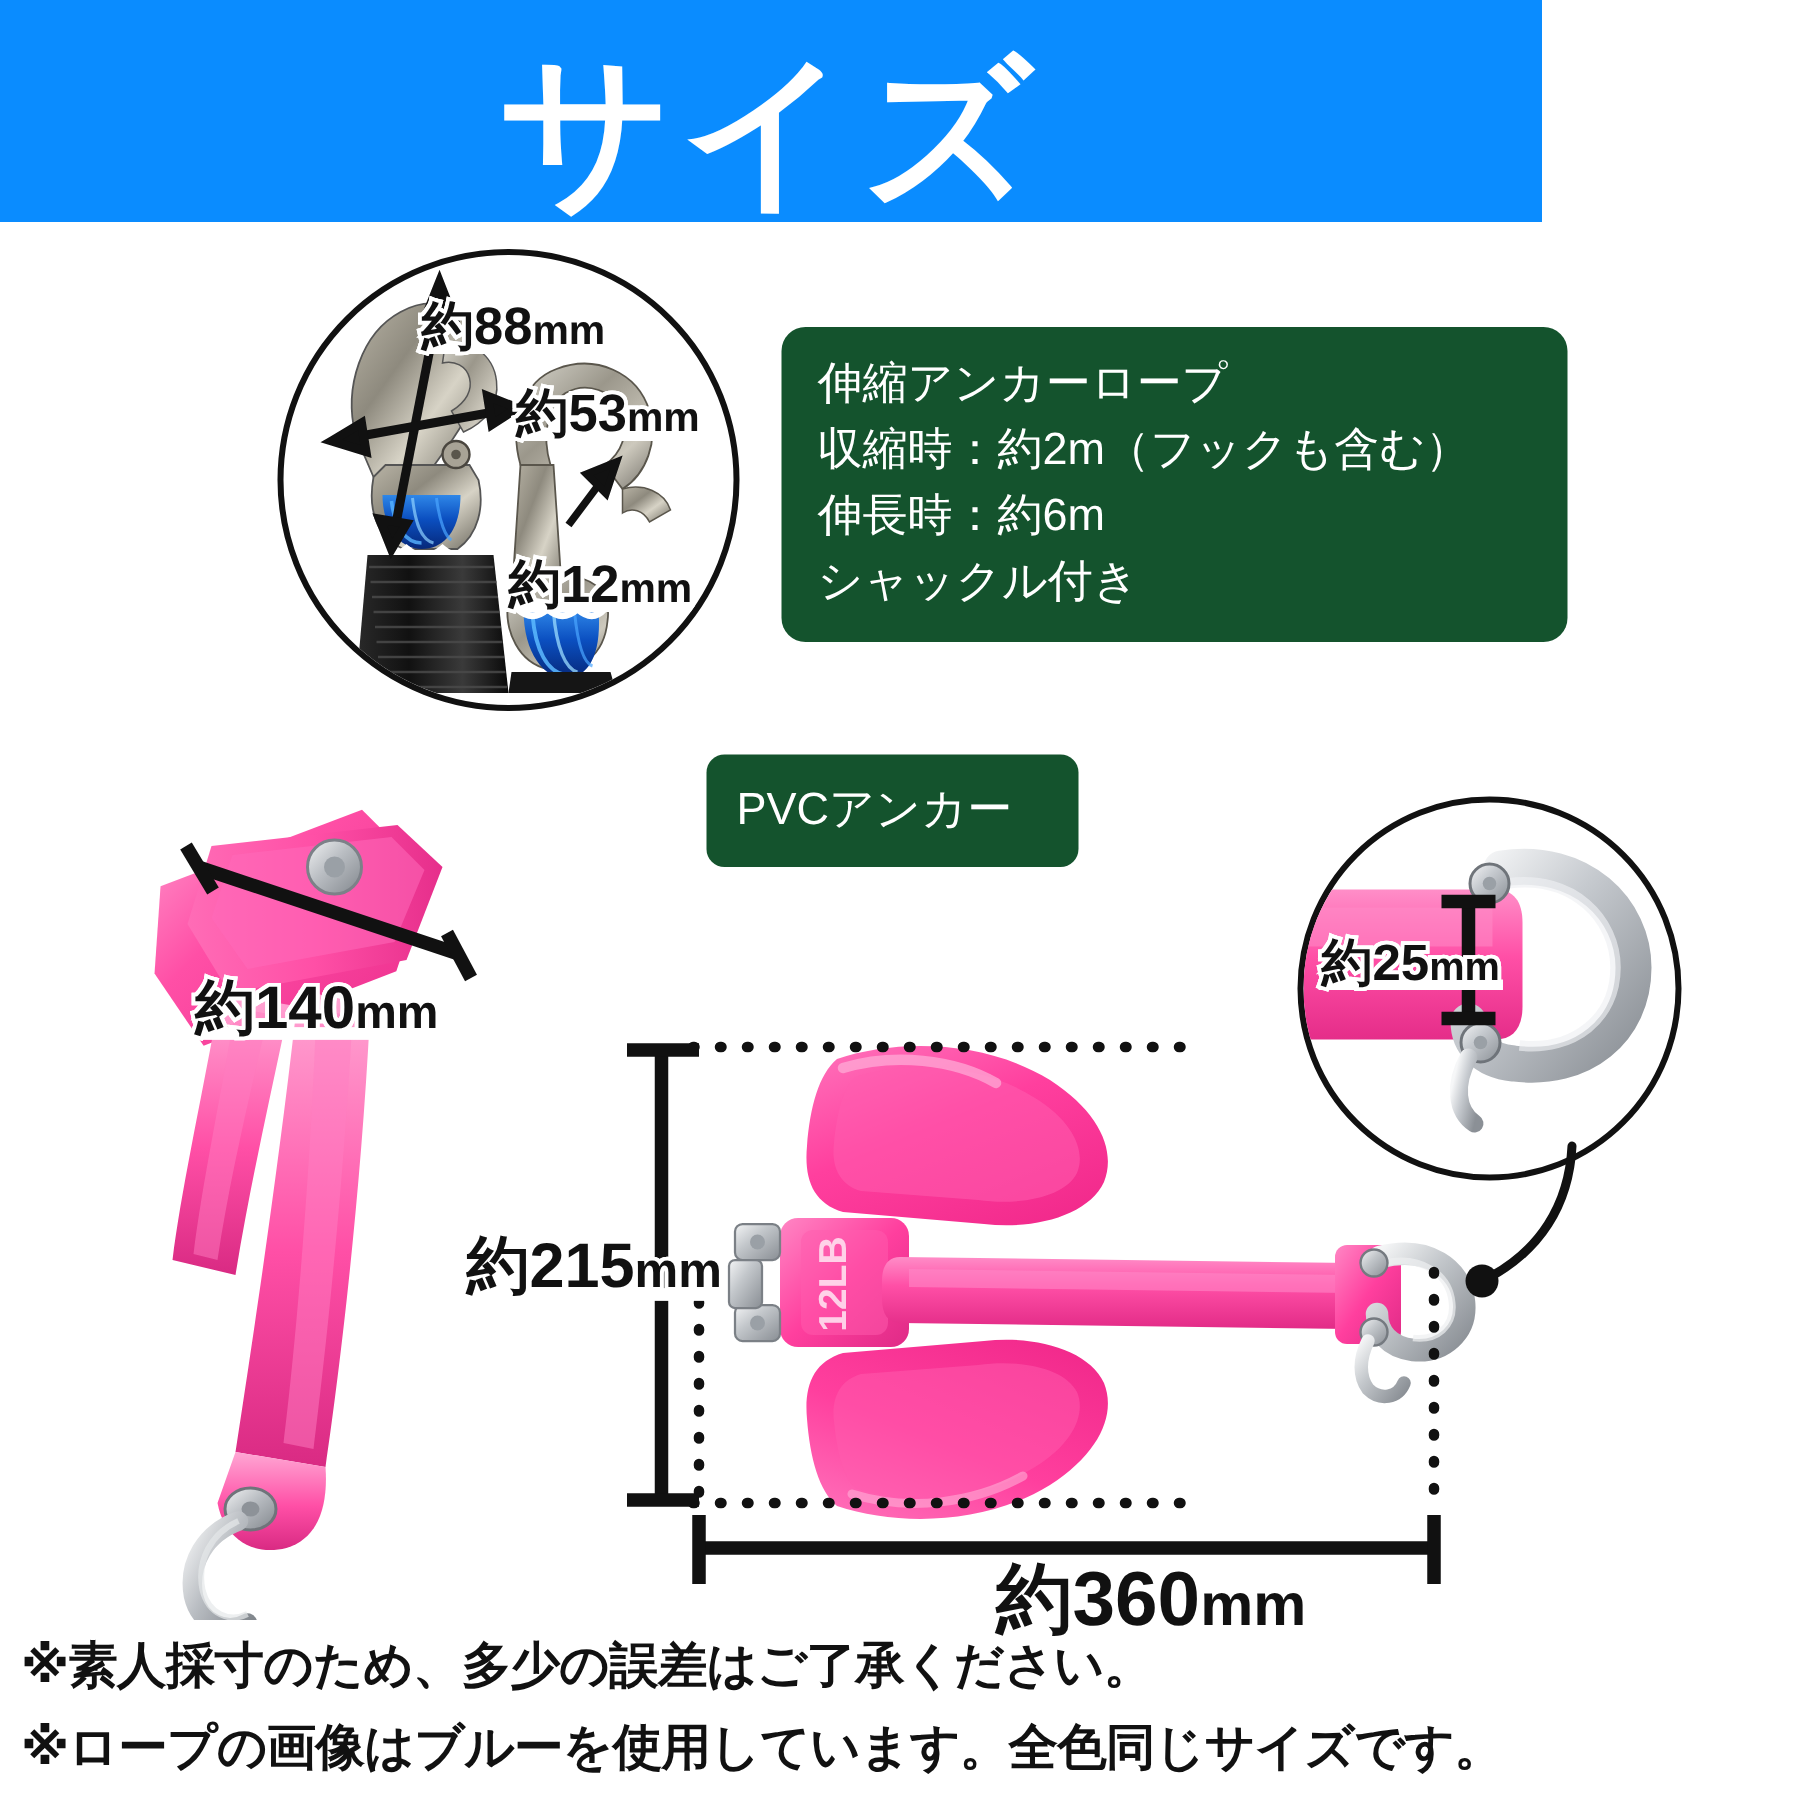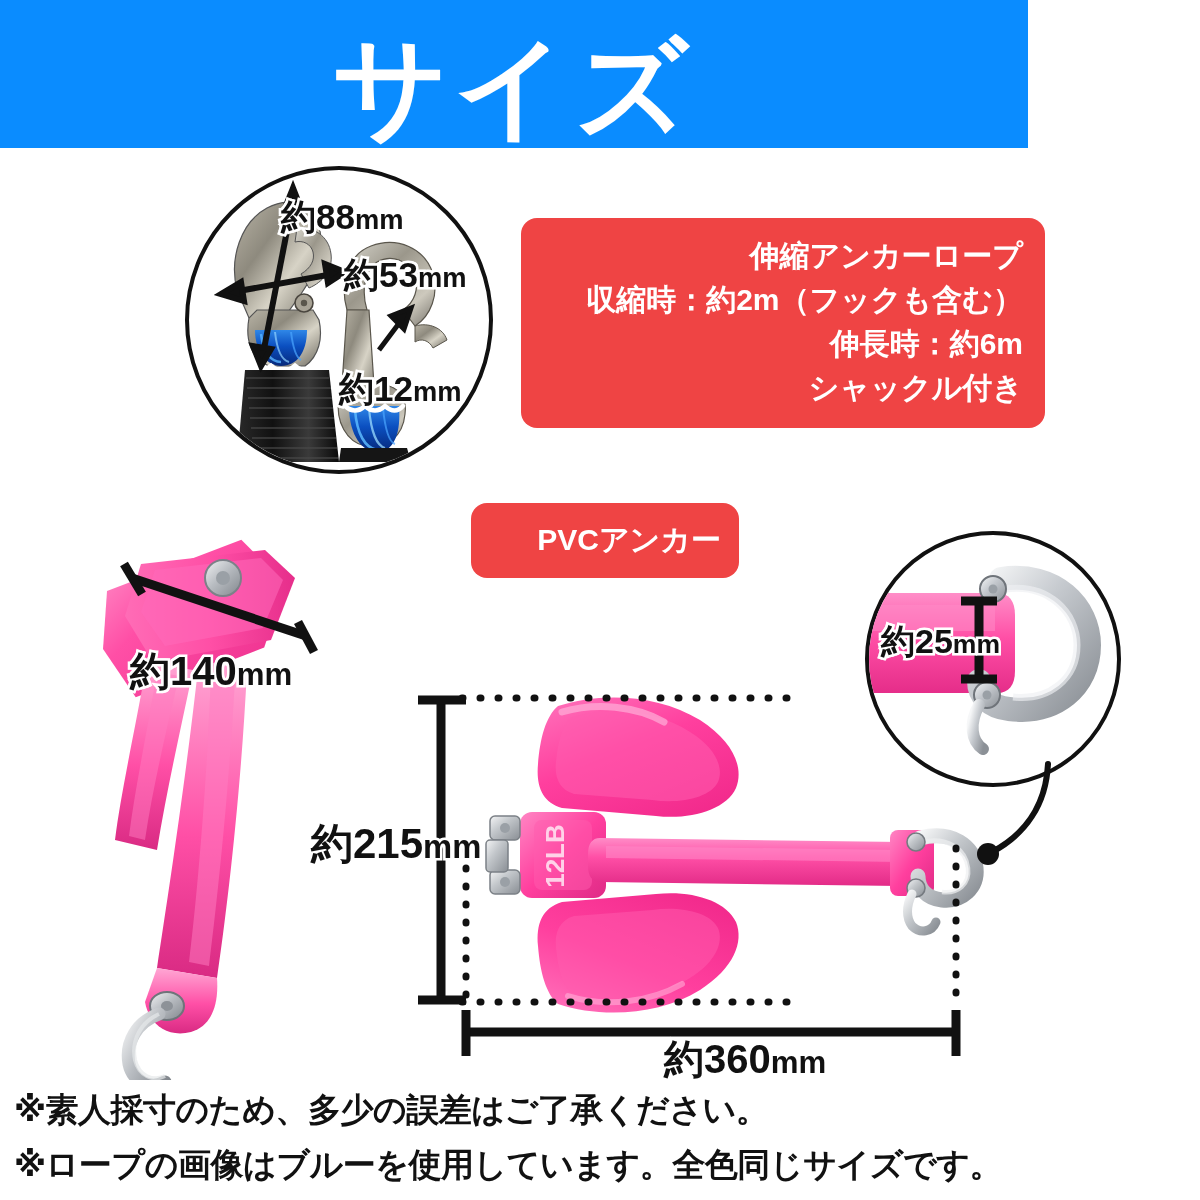--- a/index.html
+++ b/index.html
@@ -23,38 +23,38 @@
     font-size:112px;
     font-weight:bold;
     letter-spacing:6px;
     line-height:1;
     transform:translateY(-4px);
   }
 
   
   .info-box{
     position:absolute;
-    background:#ef4444;
+    background:#14532d;
     border-radius:16px;
     color:#fff;
-    font-weight:bold;
+    font-weight:normal;
     box-sizing:border-box;
-    text-align:right;
   }
   .info-box .line{white-space:nowrap;}
 
   #rope-box{
     left:521px;top:218px;width:524px;
     padding:16px 22px 18px 24px;
   }
   #rope-box .line{font-size:30px;line-height:44px;letter-spacing:0px;}
 
   #pvc-box{
-    left:471px;top:503px;width:268px;
-    padding:14px 18px 16px 36px;
+    left:471px;top:503px;width:248px;
+    padding:14px 18px 16px 20px;
+    border-radius:12px;
   }
   #pvc-box .line{font-size:30px;line-height:45px;}
 
   
   .detail-circle{
     position:absolute;border-radius:50%;
     border:4px solid #111;background:#fff;overflow:hidden;
   }
   #hook-circle{left:185px;top:166px;width:300px;height:300px;}
   #shackle-circle{left:865px;top:531px;width:248px;height:248px;}
@@ -66,20 +66,21 @@
   .measure{
     position:absolute;
     font-weight:bold;
     color:#111;
     white-space:nowrap;
     -webkit-text-stroke:5px #fff;
     paint-order:stroke fill;
     text-shadow:
        2px 0 0 #fff,-2px 0 0 #fff,0 2px 0 #fff,0 -2px 0 #fff,
        2px 2px 0 #fff,-2px 2px 0 #fff,2px -2px 0 #fff,-2px -2px 0 #fff;
+    text-decoration: underline;
   }
   .measure span.unit{font-size:0.78em;}
 
   
   .note{
     position:absolute;
     left:14px;
     font-size:33px;
     font-weight:bold;
     color:#111;
@@ -363,21 +364,21 @@
     <g stroke="#111" stroke-width="9" stroke-linecap="butt">
       <line x1="166" y1="352" x2="656" y2="352"></line>
       <line x1="166" y1="330" x2="166" y2="376"></line>
       <line x1="656" y1="330" x2="656" y2="376"></line>
     </g>
   </svg>
 
   <div class="measure" style="left:311px;top:816px;font-size:42px;">
     <span>約215</span><span class="unit">mm</span>
   </div>
-  <div class="measure" style="left:664px;top:1032px;font-size:40px;">
+  <div class="measure" style="left:664px;top:1032px;font-size:51px;">
     <span>約360</span><span class="unit">mm</span>
   </div>
 
   <div class="detail-circle" id="shackle-circle">
     <svg width="240" height="240" viewBox="0 0 240 240">
       <defs>
         <linearGradient id="sv3" x1="0" y1="0" x2="1" y2="1">
           <stop offset="0%" stop-color="#f6f7f8"></stop>
           <stop offset="40%" stop-color="#c6cacf"></stop>
           <stop offset="100%" stop-color="#8b9096"></stop>

